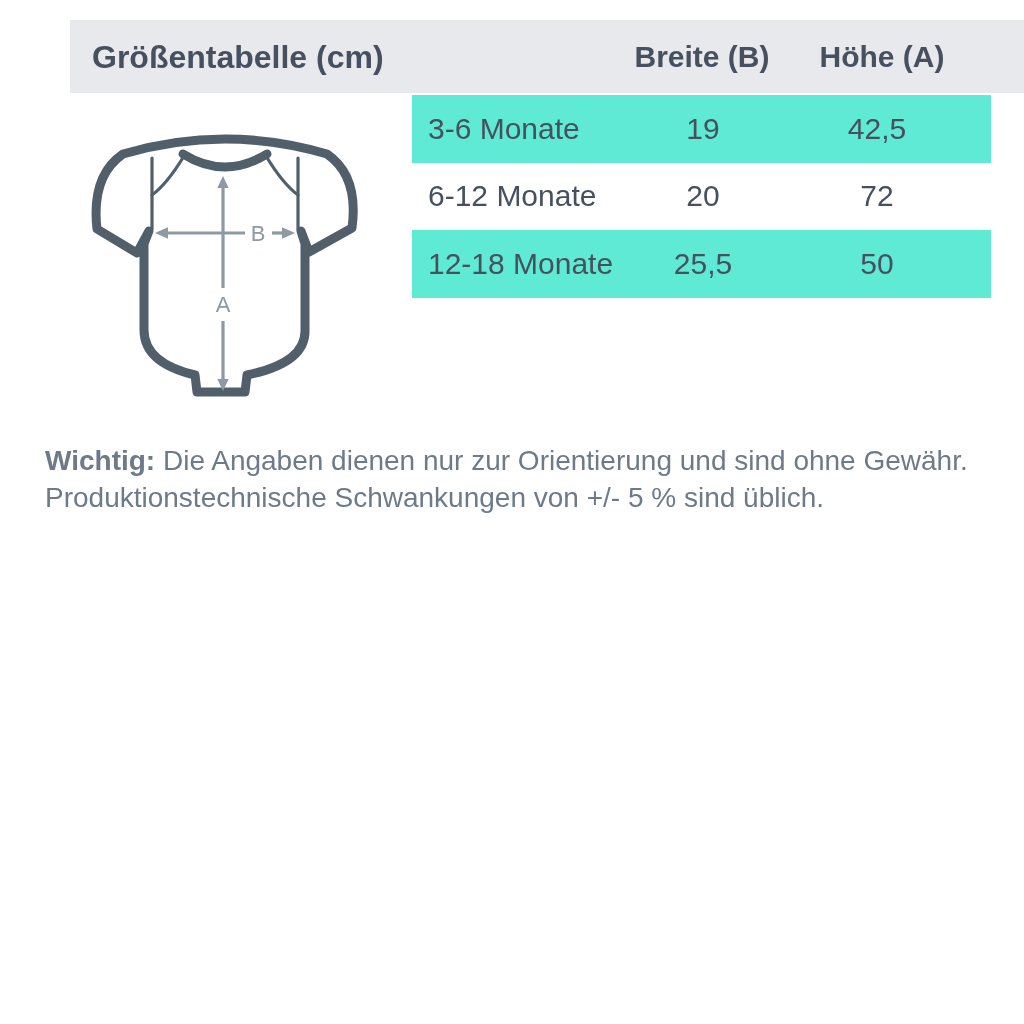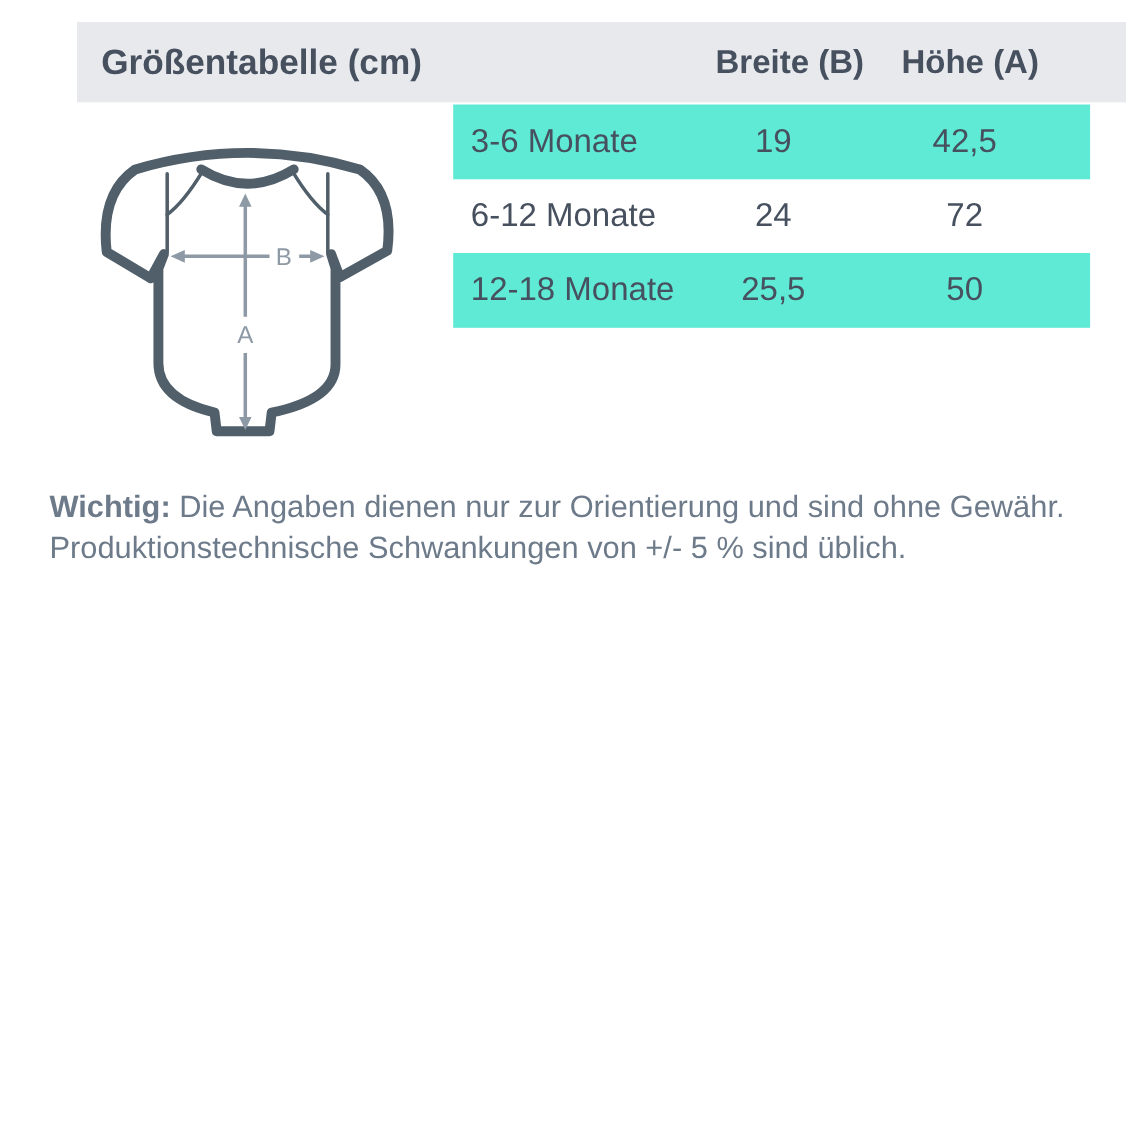--- a/index.html
+++ b/index.html
@@ -18,21 +18,21 @@
     left: 22px; top: 50%; transform: translateY(-50%);
     font-size: 32px; font-weight: 700; color: #47505f;
     white-space: nowrap;
   }
   .col-header {
     position: absolute; top: 50%;
     transform: translate(-50%, -50%);
     font-size: 30px; font-weight: 700; color: #47505f;
     white-space: nowrap;
   }
-  .col-header.breite { left: 648px; }
+  .col-header.breite { left: 632px; }
   .col-header.hoehe  { left: 812px; }
 
   .size-table {
     position: absolute;
     left: 412px; top: 95px;
     width: 579px;
   }
   .size-row {
     position: relative;
     height: 67.5px;
@@ -124,21 +124,21 @@
 </svg>
 
 <div class="size-table">
   <div class="size-row alt">
     <span class="size-label">3-6 Monate</span>
     <span class="cell-val breite">19</span>
     <span class="cell-val hoehe">42,5</span>
   </div>
   <div class="size-row">
     <span class="size-label">6-12 Monate</span>
-    <span class="cell-val breite">24</span>
+    <span class="cell-val breite">20</span>
     <span class="cell-val hoehe">72</span>
   </div>
   <div class="size-row alt">
     <span class="size-label">12-18 Monate</span>
     <span class="cell-val breite">25,5</span>
     <span class="cell-val hoehe">50</span>
   </div>
 </div>
 
 <div class="footer-note">

